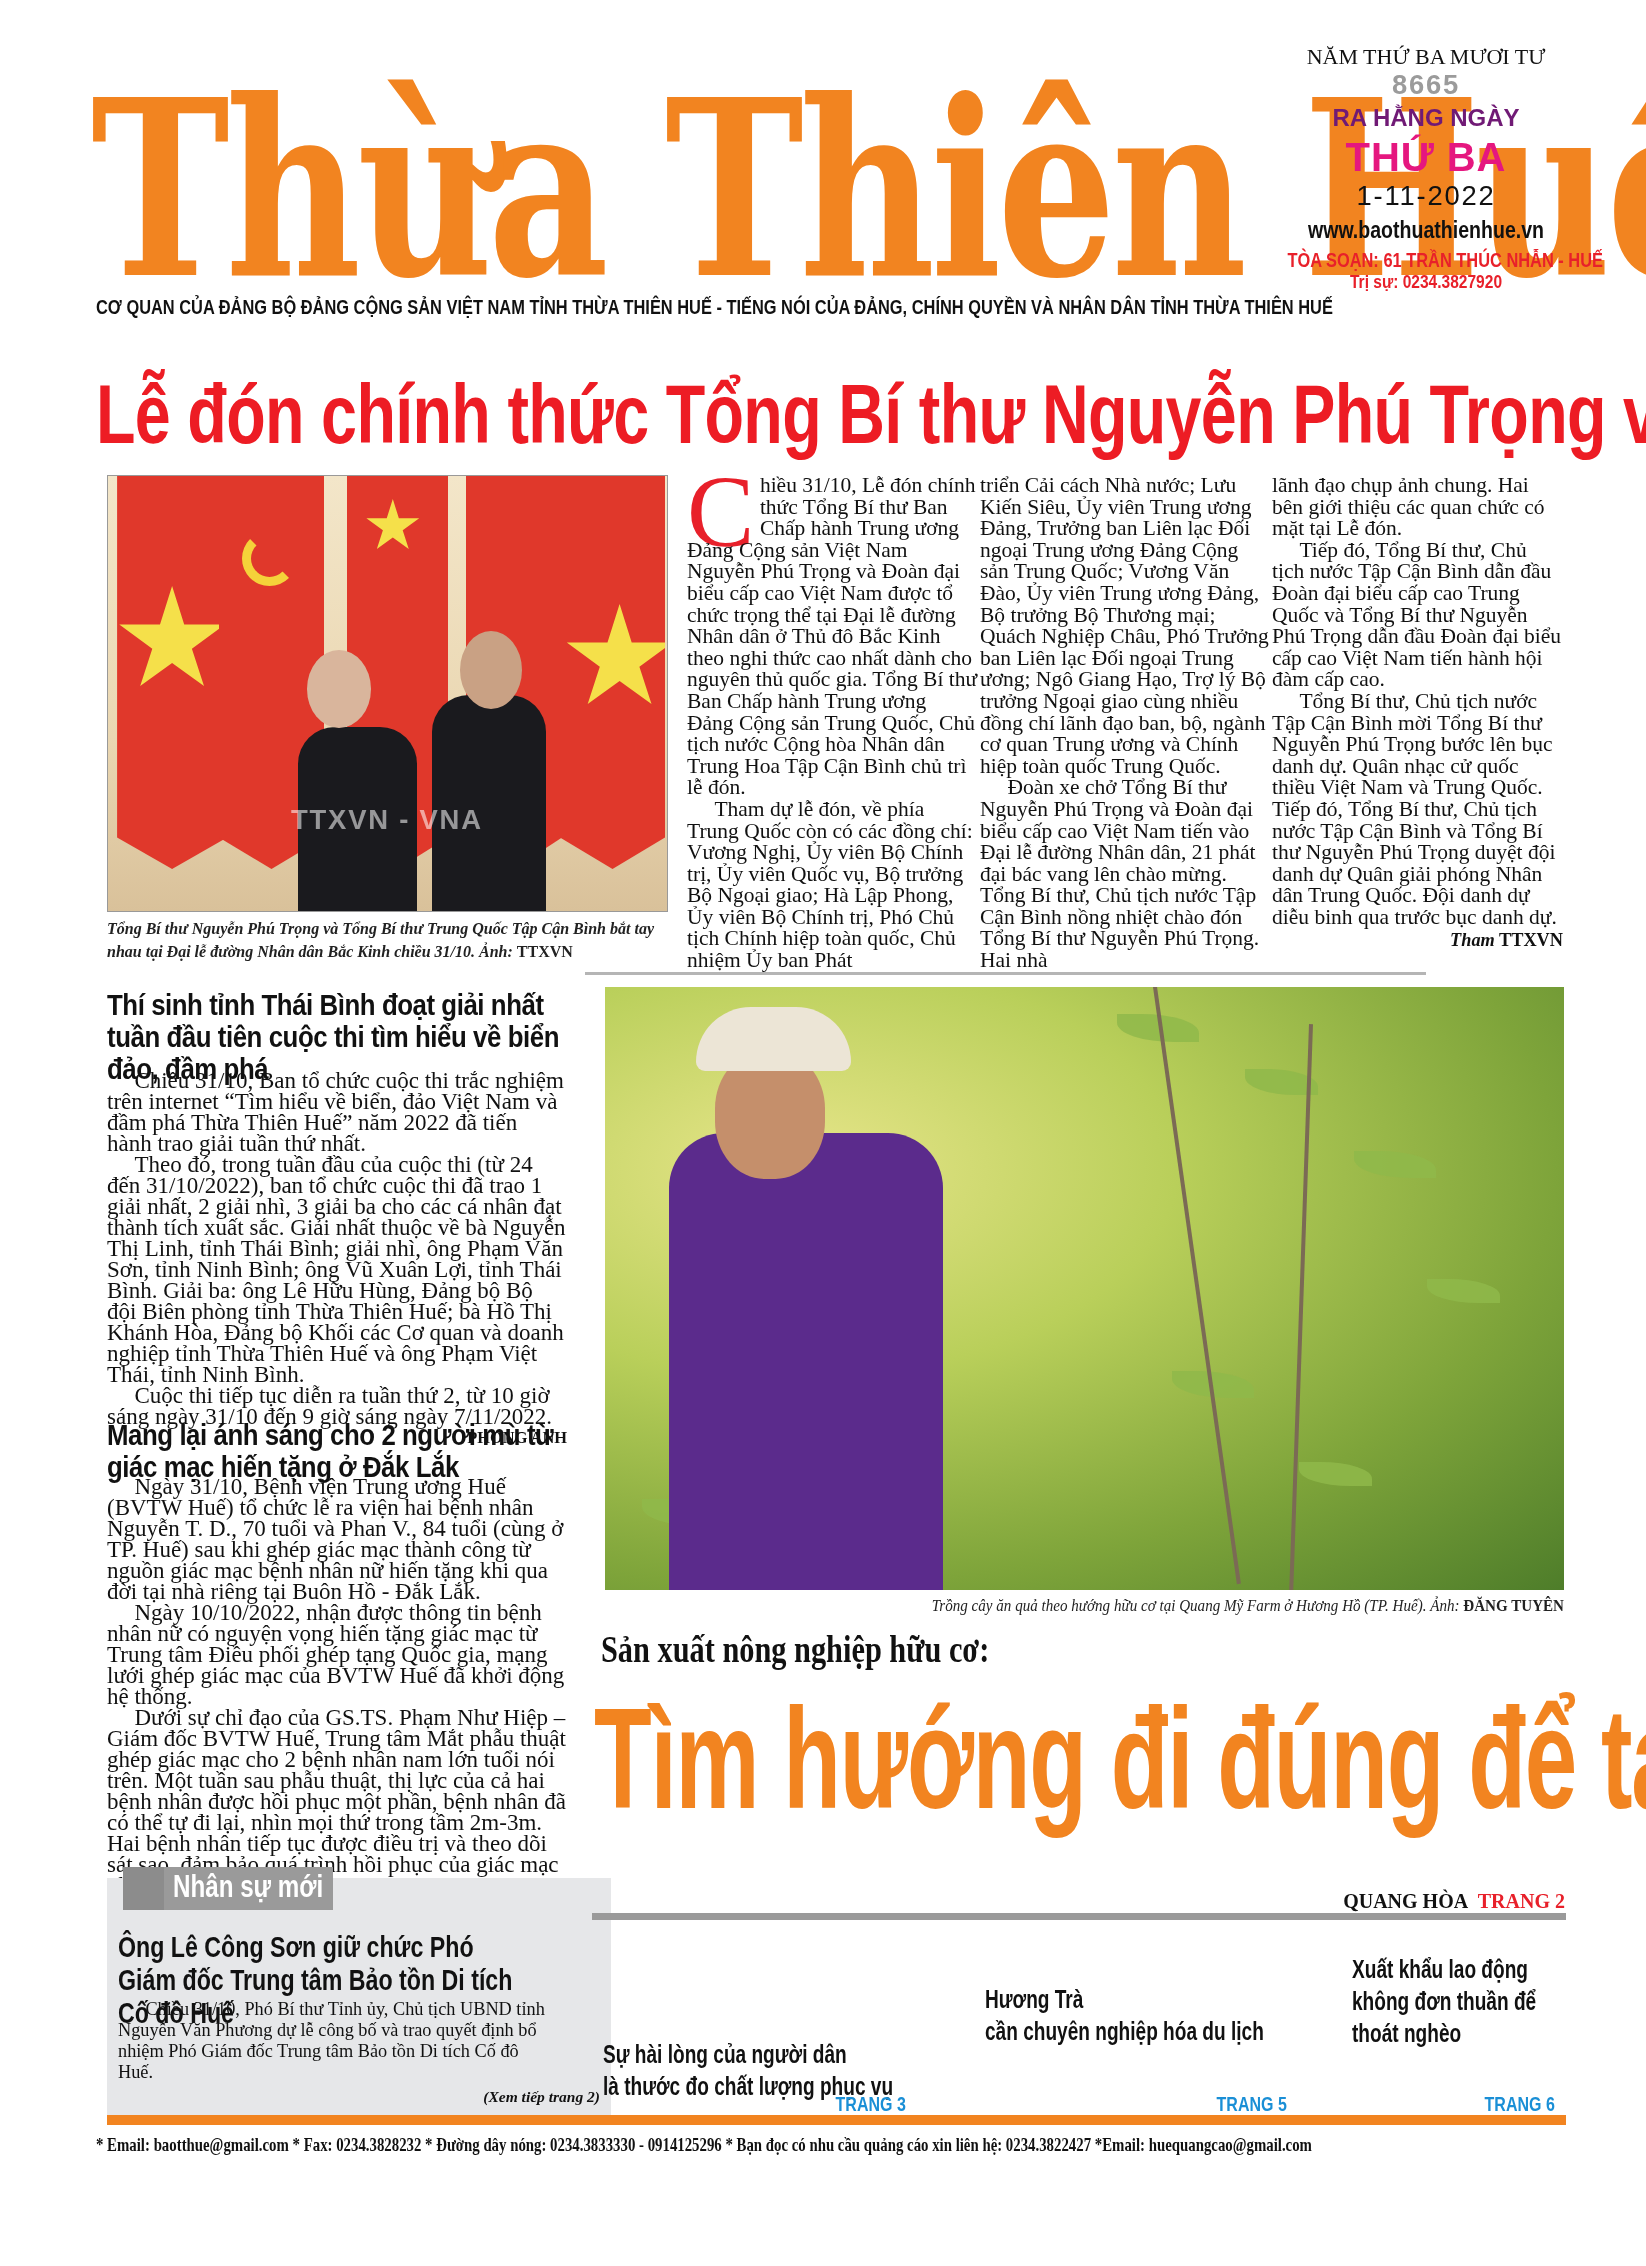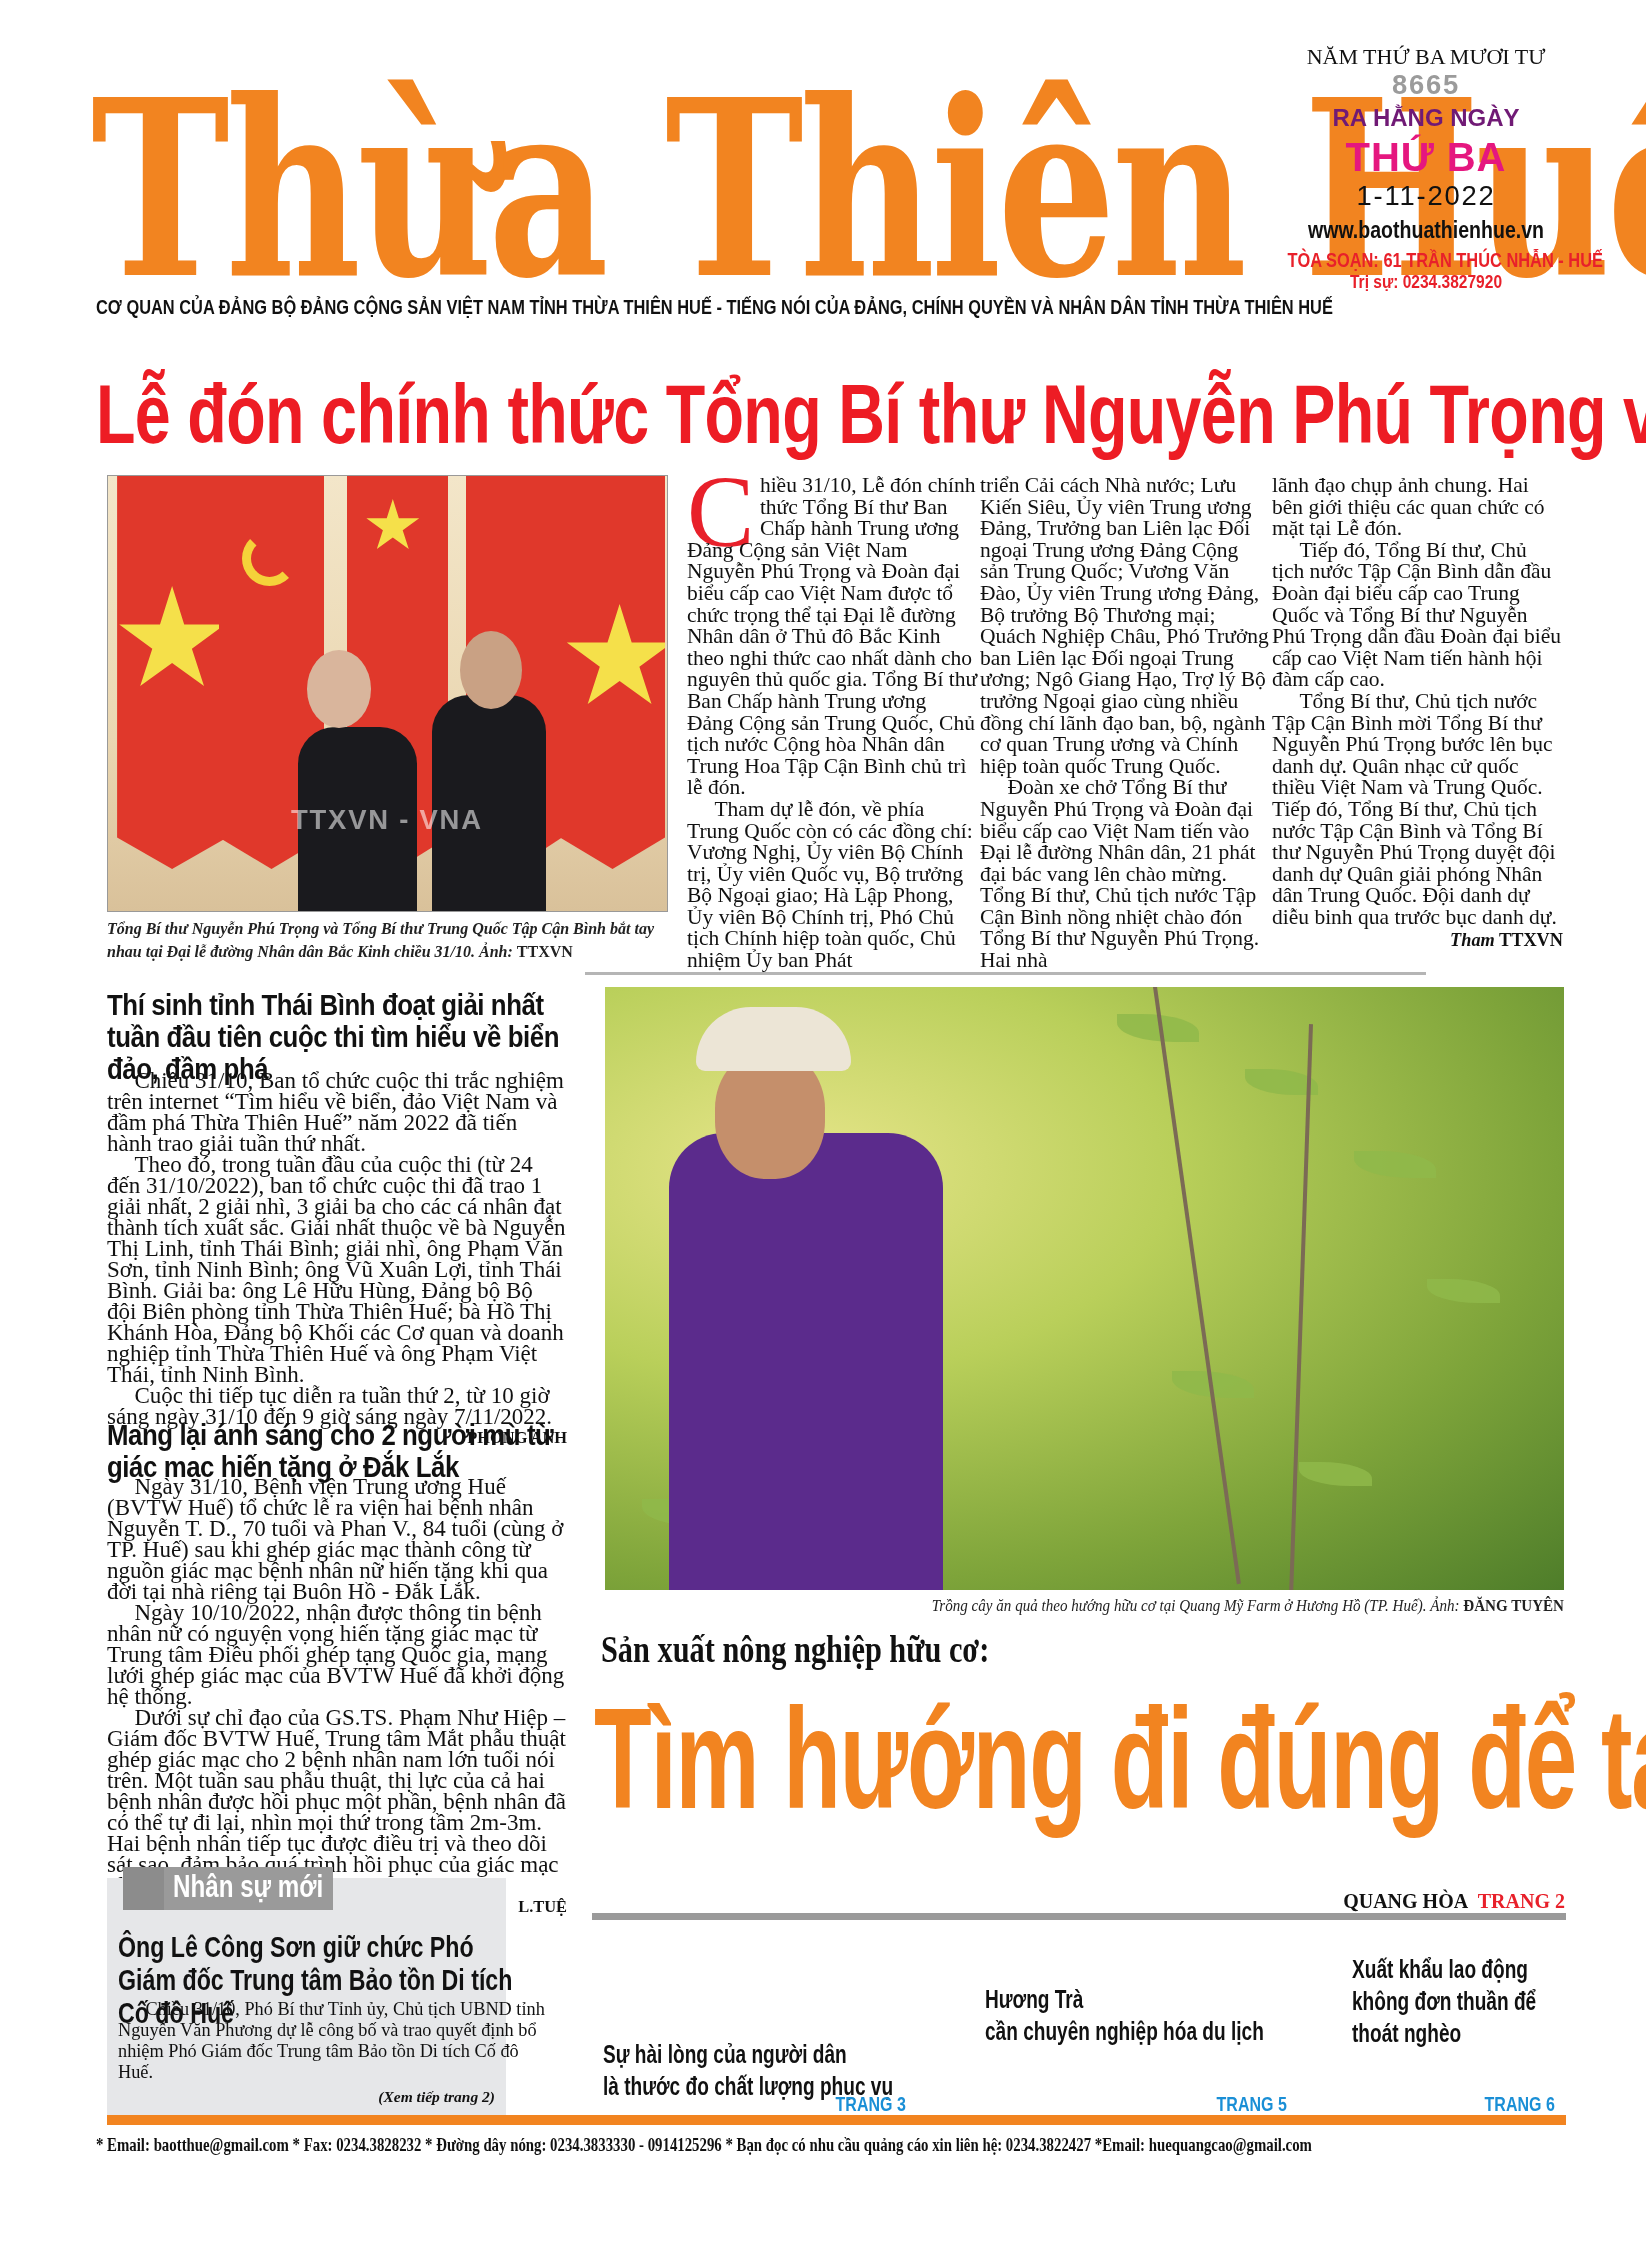--- a/index.html
+++ b/index.html
@@ -66,21 +66,21 @@
   .sep-line { left: 585px; top: 972px; width: 841px; height: 2.7px; background: #b5b5b5; }
 
   
   .left-article { left: 107px; width: 460px; }
   .left-headline { font-family: "Liberation Sans", sans-serif; font-weight: bold; font-size: 30px; line-height: 32px; color: #111; transform: scaleX(0.86); transform-origin: left top; width: 535px; letter-spacing: -0.5px; }
   .left-body { font-size: 23px; line-height: 21px; color: #111; }
   .left-body p { text-indent: 27.4px; }
   .left-byline { text-align: right; font-weight: bold; font-size: 16.4px; line-height: 22px; }
 
   
-  .nsm-box { left: 107px; top: 1878px; width: 399px; height: 237px; background: #e6e7e9; }
+  .nsm-box { left: 107px; top: 1878px; width: 504px; height: 237px; background: #e6e7e9; }
   .nsm-tag { position: absolute; left: 16.4px; top: -11px; width: 210px; height: 43px; background: #9a9a9a; }
   .nsm-tag::before { content: ""; position: absolute; left: 0; top: 0; width: 41px; height: 43px; background: #8c8c8c; }
   .nsm-tag span { position: absolute; left: 50px; top: 1.8px; font-family: "Liberation Sans", sans-serif; font-weight: bold; font-size: 31px; color: #fff; transform: scaleX(0.78); transform-origin: left top; white-space: nowrap; }
   .nsm-headline { position: absolute; left: 11px; top: 53px; width: 512px; font-family: "Liberation Sans", sans-serif; font-weight: bold; font-size: 29px; line-height: 33px; color: #111; transform: scaleX(0.8); transform-origin: left top; }
   .nsm-body { position: absolute; left: 11px; top: 121px; width: 439px; font-size: 18.3px; line-height: 21px; }
   .nsm-body p { text-indent: 27.4px; }
   .nsm-more { position: absolute; right: 11px; top: 210px; font-style: italic; font-weight: bold; font-size: 15.5px; }
 
   
   .photo2 { left: 605px; top: 987px; width: 959px; height: 603px; overflow: hidden;

